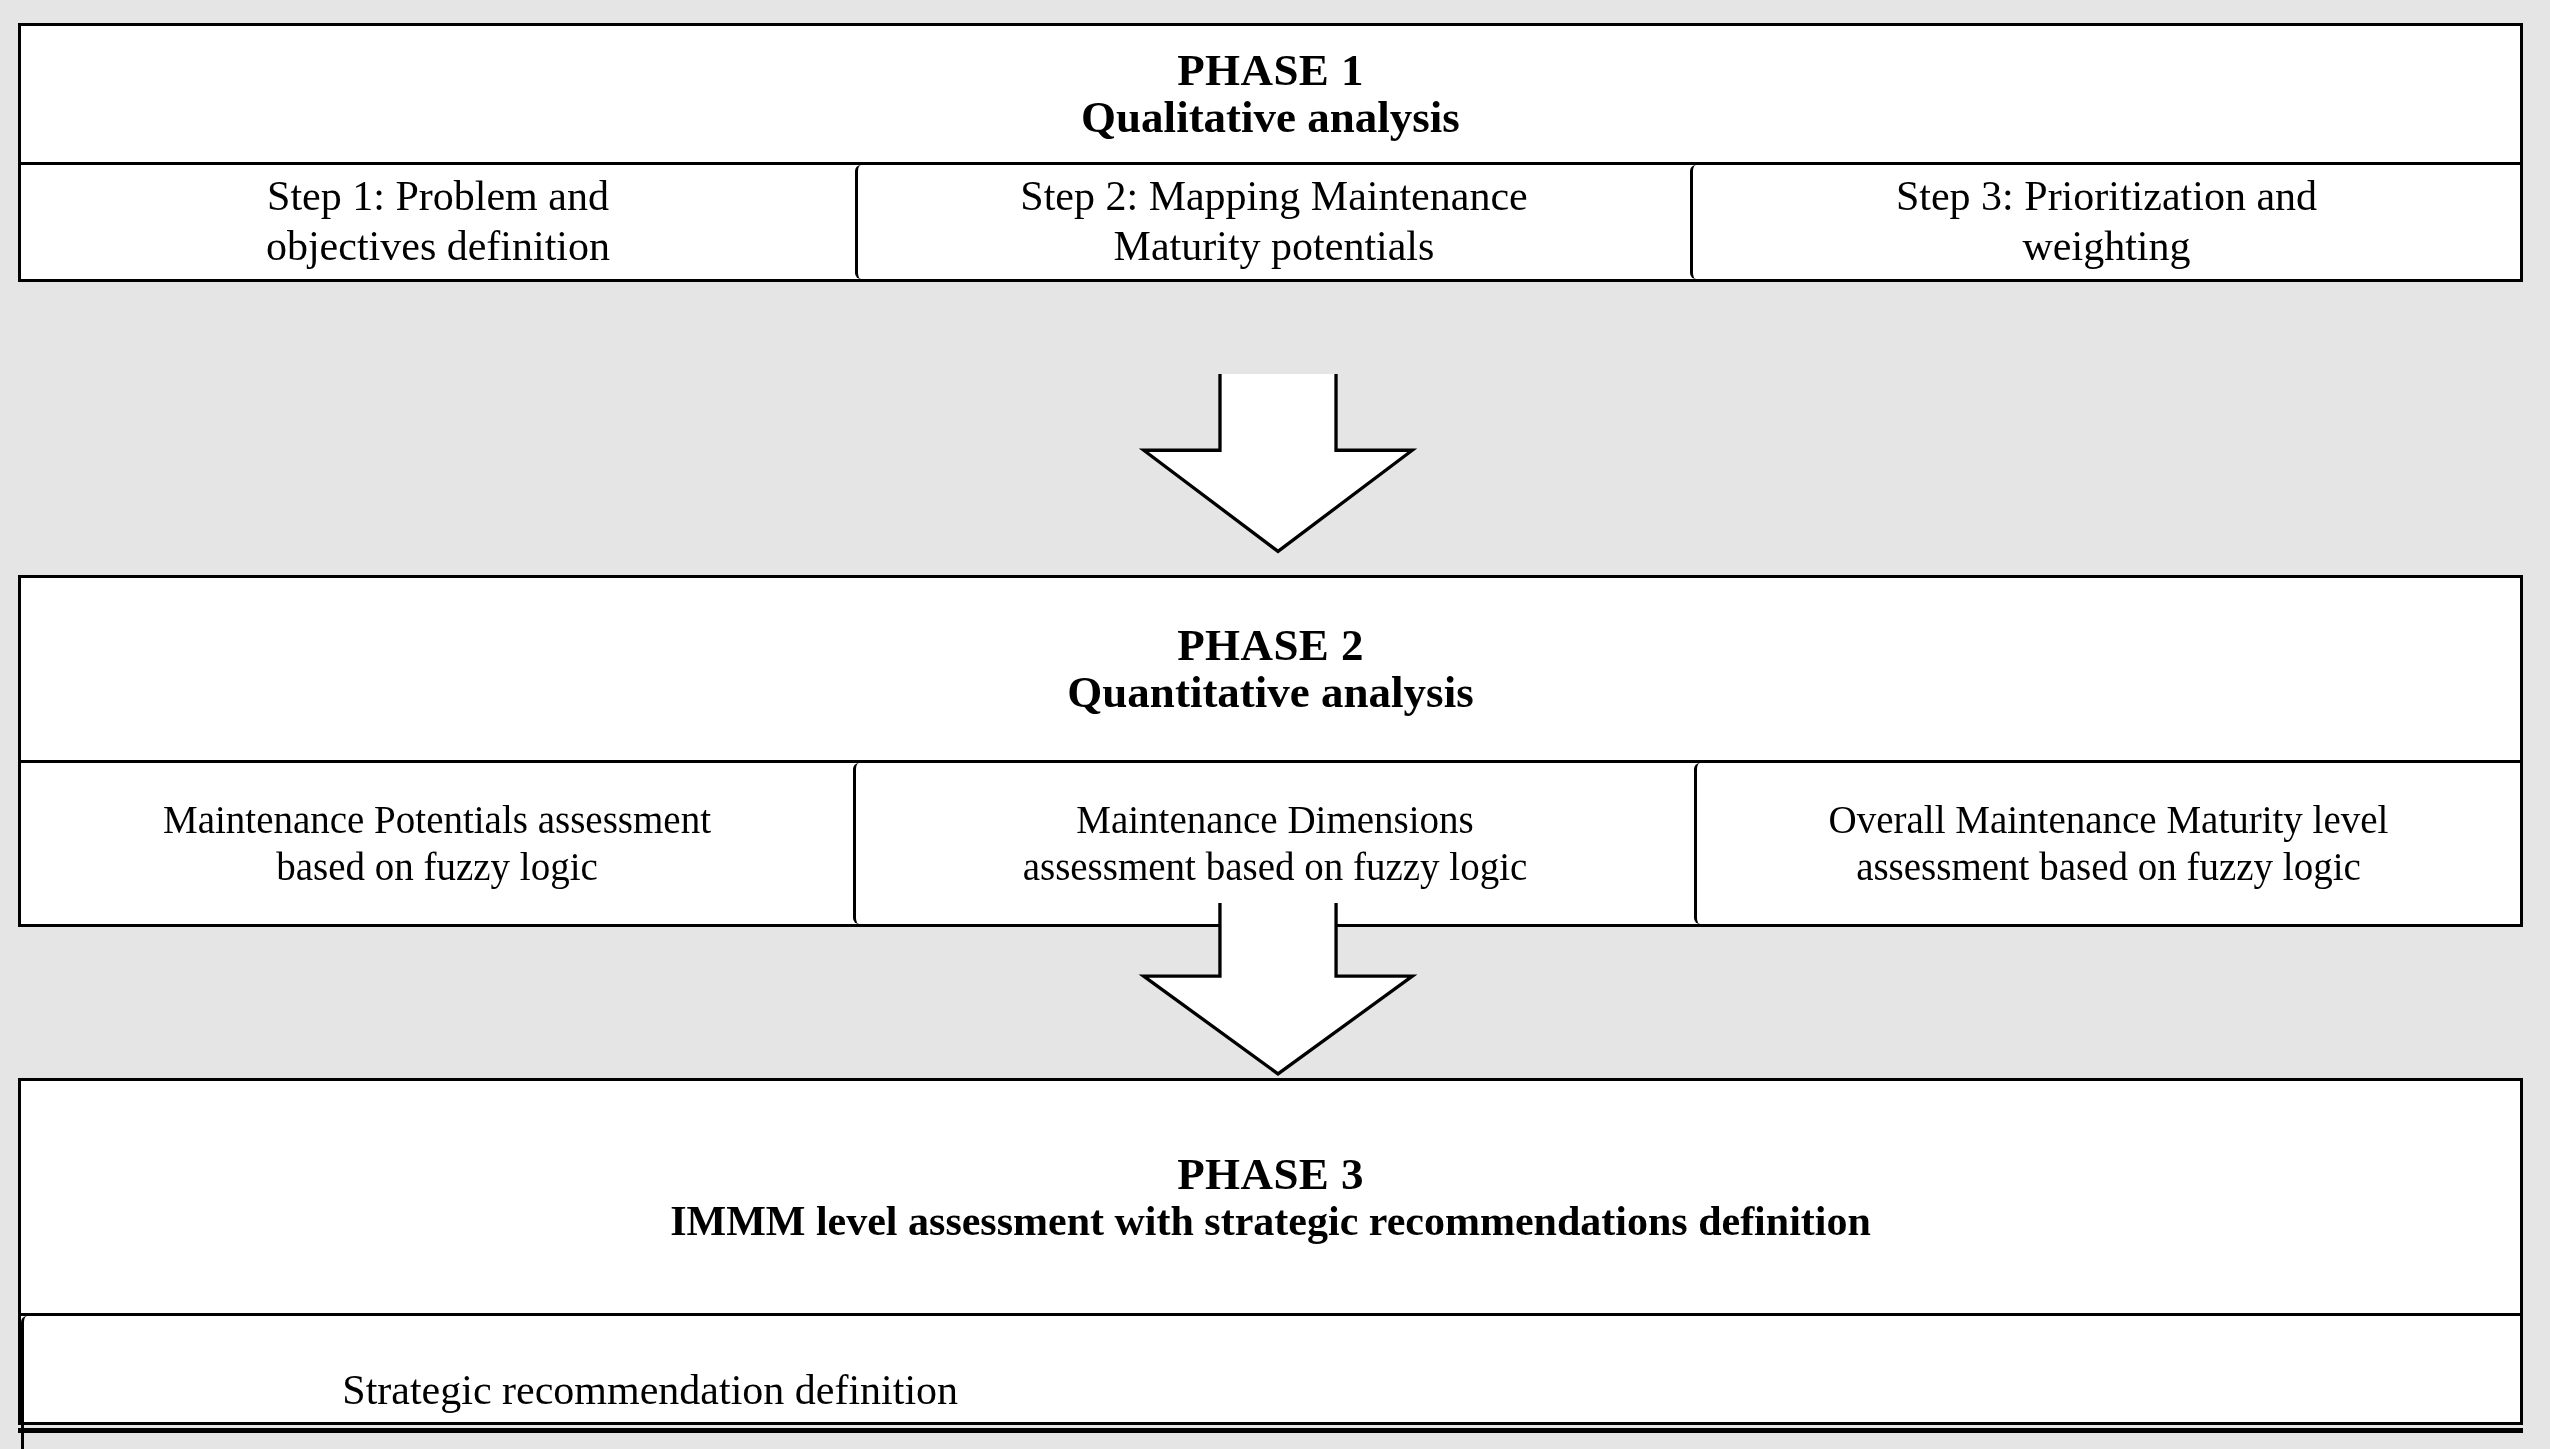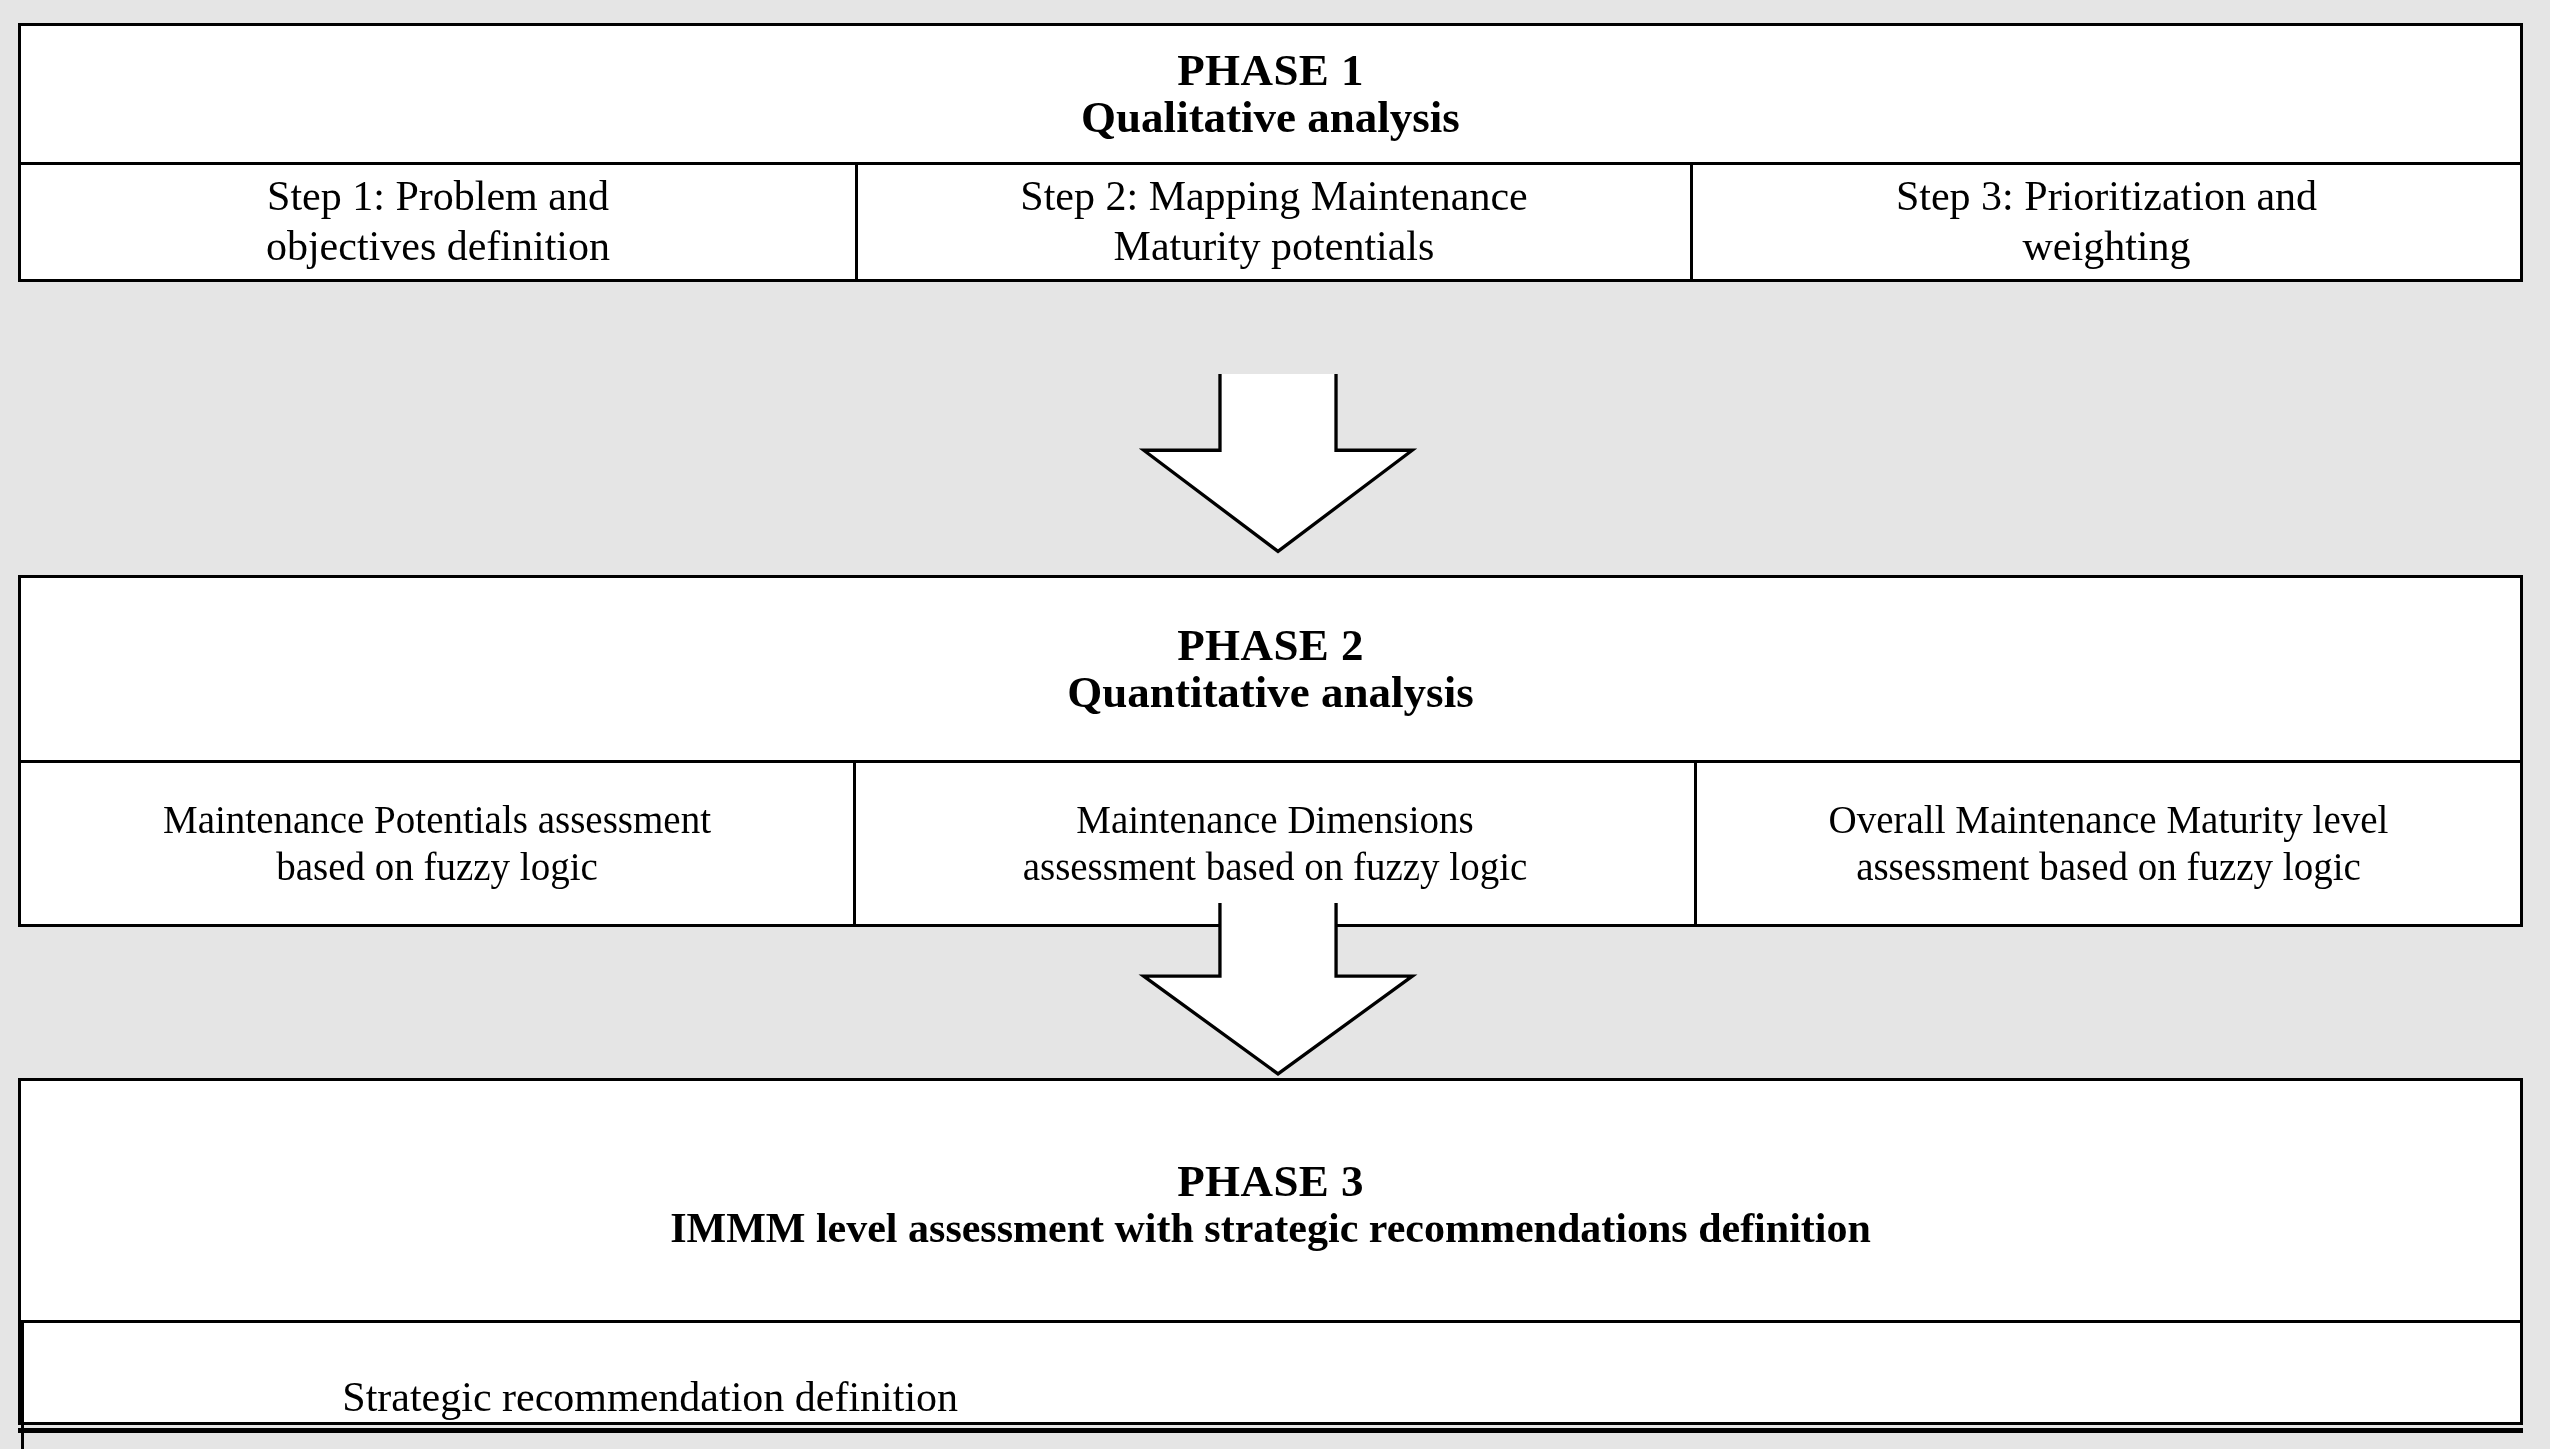--- a/index.html
+++ b/index.html
@@ -61,20 +61,21 @@
     align-items: center;
     justify-content: center;
     text-align: center;
     font-size: 42px;
     line-height: 1.18;
     padding: 5px 11.6px;
     white-space: pre-line;
   }
   .cell-div {
     border-left: 3.3px solid #000000;
+    border-radius: 6px;
   }
 
   
   #phase1 { left: 18px; top: 23px; width: 2505px; height: 259px; }
   #phase1 .phase-header { height: 139px; }
   #phase1 .phase-row { height: calc(100% - 139px); }
   #phase1 .c1 { width: 835px; }
   #phase1 .c2 { width: 836px; }
   #phase1 .c3 { width: 831px; }
 
@@ -82,21 +83,21 @@
   #phase2 { left: 18px; top: 575px; width: 2505px; height: 352px; }
   #phase2 .phase-header { height: 185px; }
   #phase2 .phase-row { height: calc(100% - 185px); }
   #phase2 .c1 { width: 833px; }
   #phase2 .c2 { width: 842px; }
   #phase2 .c3 { width: 827px; }
   #phase2 .phase-cell { font-size: 39px; }
 
   
   #phase3 { left: 18px; top: 1078px; width: 2505px; height: 347px; }
-  #phase3 .phase-header { height: 235px; margin-top: 7px; }
+  #phase3 .phase-header { height: 235px; }
   #phase3 .phase-row { height: calc(100% - 191px); }
   #phase3 .c1 { width: 1252px; }
   #phase3 .c2 { width: 1247px; padding-left: 20px; }
   #phase3 .phase-subtitle { font-size: 42px; }
 
   
   #phase3-underline {
     position: absolute;
     left: 18px;
     top: 1428px;

